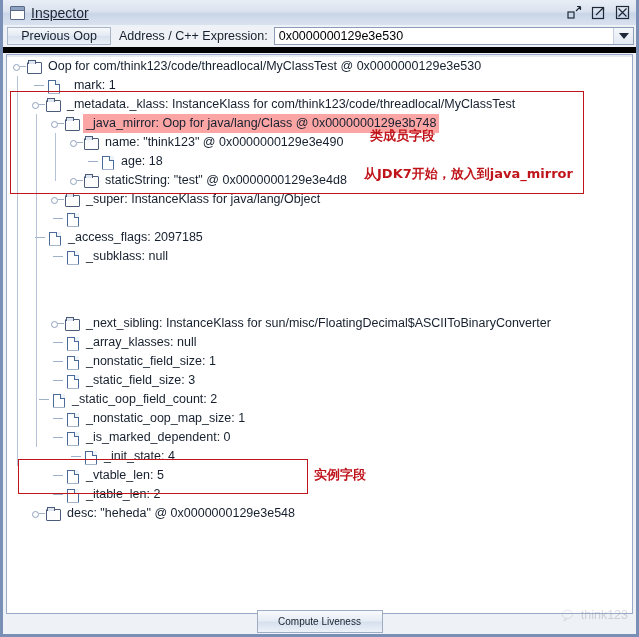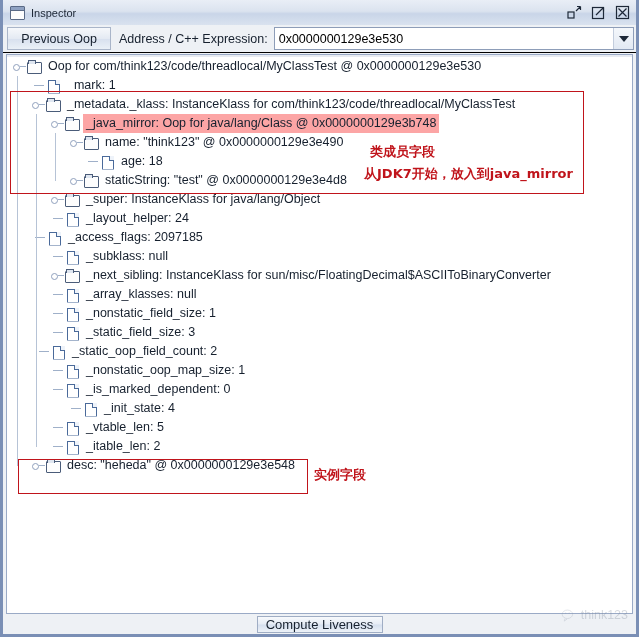--- a/index.html
+++ b/index.html
@@ -26,31 +26,31 @@
   .tb-icon{
     width:13px;height:12px;margin-left:7px;margin-right:6px;
     border:1px solid #5a6a86;background:#fdfdfd;border-radius:1px;
     position:relative;flex:none;
   }
   .tb-icon:before{
     content:"";position:absolute;left:0;top:0;right:0;height:3px;
     background:#8fa2c2;border-bottom:1px solid #5a6a86;
   }
   .tb-title{
-    font-size:11px;color:#1b2534;white-space:nowrap;
+    font-size:14px;color:#1b2534;white-space:nowrap;text-decoration:underline;
   }
   .tb-spacer{flex:1;}
   .tb-buttons{display:flex;align-items:center;margin-right:6px;gap:9px;}
   .tb-btn{width:15px;height:15px;position:relative;cursor:default;}
   .tb-btn svg{display:block;}
   
   .toolbar{
     position:absolute;left:0;top:25px;right:0;height:28px;
     background:#eef1f5;
-    border-bottom:1px solid #000000;
+    border-bottom:6px solid #000000;
     display:flex;align-items:stretch;
     padding:2px 2px 2px 4px;box-sizing:border-box;
   }
   .prev-btn{
     min-width:104px;
     background:linear-gradient(to bottom,#f6f8fb 0%,#e4eaf3 50%,#d7e0ee 51%,#eaf0f7 100%);
     border:1px solid #a9b5c9;
     display:flex;align-items:center;justify-content:center;
     font-size:12.5px;color:#16202e;cursor:default;
     box-sizing:border-box;
@@ -146,26 +146,26 @@
     font-family:"DejaVu Sans","Liberation Sans",sans-serif;
     font-size:13px;white-space:nowrap;
   }
   
   .bottombar{
     position:absolute;left:3px;right:3px;bottom:0;height:20px;
     background:#eef1f5;
     display:flex;align-items:center;justify-content:center;
   }
   .cl-btn{
-    min-width:126px;height:17px;
+    min-width:126px;height:23px;
     position:absolute;left:50%;transform:translateX(-50%);bottom:1px;
     background:linear-gradient(to bottom,#f7f9fc 0%,#e6ecf5 48%,#d5dfee 52%,#edf2f8 100%);
     border:1px solid #9fadc4;
     display:flex;align-items:center;justify-content:center;
-    font-size:13px;color:#16202e;cursor:default;box-sizing:border-box;
+    font-size:10px;color:#16202e;cursor:default;box-sizing:border-box;
   }
   .watermark{
     position:absolute;right:8px;bottom:12px;
     display:flex;align-items:center;gap:4px;
     opacity:.30;color:#7b8698;font-size:12.5px;white-space:nowrap;
   }
   .wm-logo{width:16px;height:13px;flex:none;}
 </style>
 </head>
 <body>
@@ -247,33 +247,32 @@
           <span class="lbl">staticString: "test" @ 0x0000000129e3e4d8</span>
         </div>
         <div class="row" style="padding-left: 42px;">
           <span class="handle has"></span>
           <span class="ico folder"></span>
           <span class="lbl">_super: InstanceKlass for java/lang/Object</span>
         </div>
         <div class="row" style="padding-left: 42px;">
           <span class="handle leaf"></span>
           <span class="ico doc"></span>
-          <span class="lbl">_layout_helper: 24</span>
         </div>
         <div class="row" style="padding-left: 24px;">
           <span class="handle leaf"></span>
           <span class="ico doc"></span>
           <span class="lbl">_access_flags: 2097185</span>
         </div>
         <div class="row" style="padding-left: 42px; text-align: right;">
           <span class="handle leaf"></span>
           <span class="ico doc"></span>
           <span class="lbl">_subklass: null</span>
         </div>
-        <div class="row" style="padding-left: 42px;">
+        <div class="row" style="padding-left: 42px; margin-top: 48px;">
           <span class="handle has"></span>
           <span class="ico folder"></span>
           <span class="lbl">_next_sibling: InstanceKlass for sun/misc/FloatingDecimal$ASCIIToBinaryConverter</span>
         </div>
         <div class="row" style="padding-left: 42px;">
           <span class="handle leaf"></span>
           <span class="ico doc"></span>
           <span class="lbl">_array_klasses: null</span>
         </div>
         <div class="row" style="padding-left: 42px;">
@@ -322,21 +321,21 @@
           <span class="lbl">desc: "heheda" @ 0x0000000129e3e548</span>
         </div>
         <div class="vline" style="left: 10px; top: 19px; height: 390px;"></div>
         <div class="vline" style="left: 29px; top: 57px; height: 333px;"></div>
         <div class="vline" style="left: 48px; top: 76px; height: 48px;"></div>
       </div>
 
     <div class="redbox" style="left:3px;top:36px;width:572px;height:101px;"></div>
     <div class="redbox" style="left:11px;top:404px;width:288px;height:33px;"></div>
 
-    <div class="redtext" style="left:363px;top:88px;">类成员字段</div>
+    <div class="redtext" style="left:363px;top:72px;">类成员字段</div>
 
     <div class="redtext" style="left:357px;top:110px;">
       <span>从</span><span class="mono">JDK7</span><span>开始，放入到</span><span class="mono">java_mirror</span>
     </div>
 
     <div class="redtext" style="left:307px;top:411px;">实例字段</div>
   </div>
 
   <div class="bottombar"></div>
   <div class="cl-btn">Compute Liveness</div>

